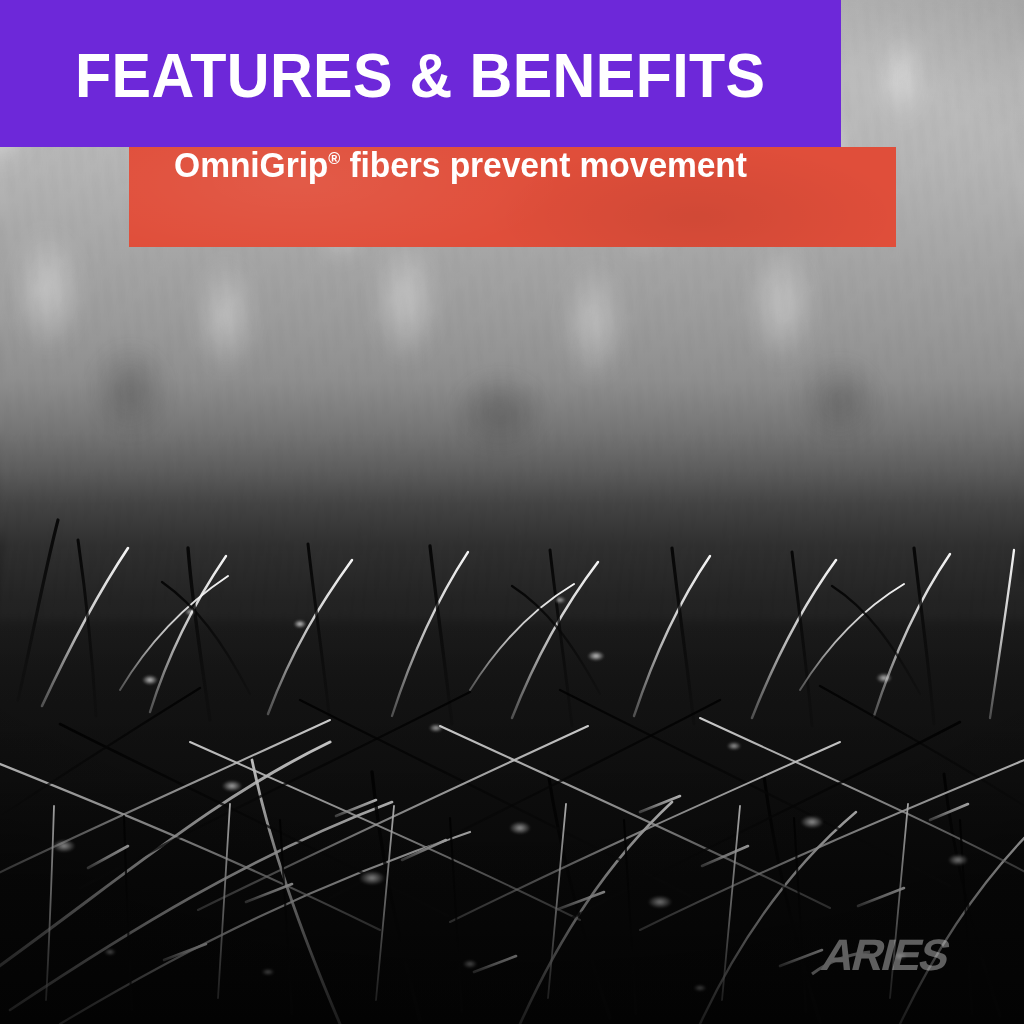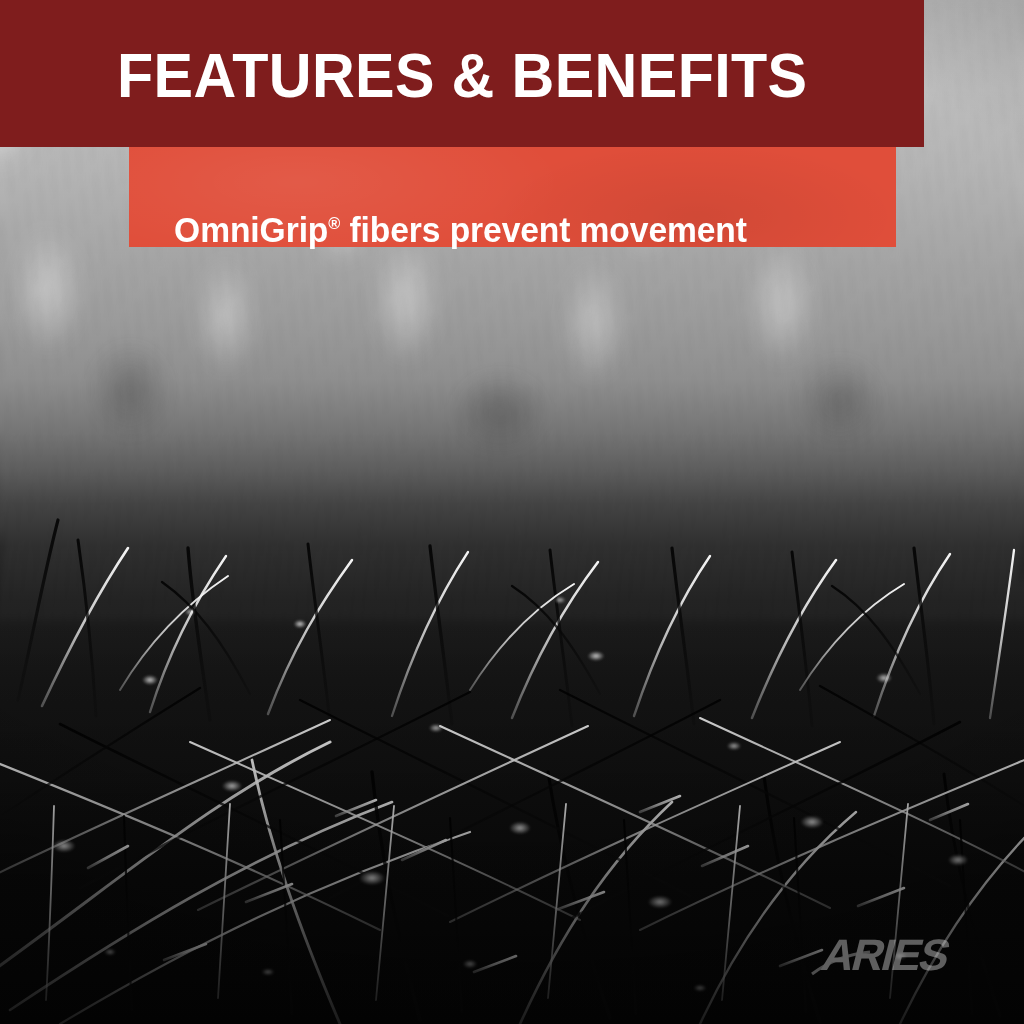--- a/index.html
+++ b/index.html
@@ -147,23 +147,23 @@
     background:
       linear-gradient(to bottom, rgba(0,0,0,0) 60%, rgba(0,0,0,.45) 88%, rgba(0,0,0,.62) 100%),
       radial-gradient(ellipse 120% 70% at 50% 40%, rgba(0,0,0,0) 55%, rgba(0,0,0,.28) 100%);
   }
 
   
   .header-band {
     position: absolute;
     left: 0;
     top: 0;
-    width: 924px;
+    width: 841px;
     height: 147px;
-    background: #7f1d1d;
+    background: #6d28d9;
     display: flex;
     align-items: center;
     justify-content: center;
     z-index: 5;
   }
   .header-title {
     color: #ffffff;
     font-family: "Liberation Sans", sans-serif;
     font-weight: 700;
     font-size: 63px;
@@ -181,21 +181,21 @@
     position: absolute;
     left: 129px;
     top: 147px;
     width: 767px;
     height: 100px;
     background: #e04e3a;
     background-image:
       radial-gradient(ellipse 380px 120px at 22% 35%, rgba(255,255,255,.07), rgba(255,255,255,0) 70%),
       radial-gradient(ellipse 300px 110px at 74% 70%, rgba(0,0,0,.07), rgba(0,0,0,0) 70%);
     display: flex;
-    align-items: flex-end;
+    align-items: flex-start;
     z-index: 6;
   }
   .tagline-text {
     color: #ffffff;
     font-family: "Liberation Sans", sans-serif;
     font-weight: 700;
     font-size: 35px;
     line-height: 1;
     letter-spacing: -.1px;
     white-space: nowrap;

